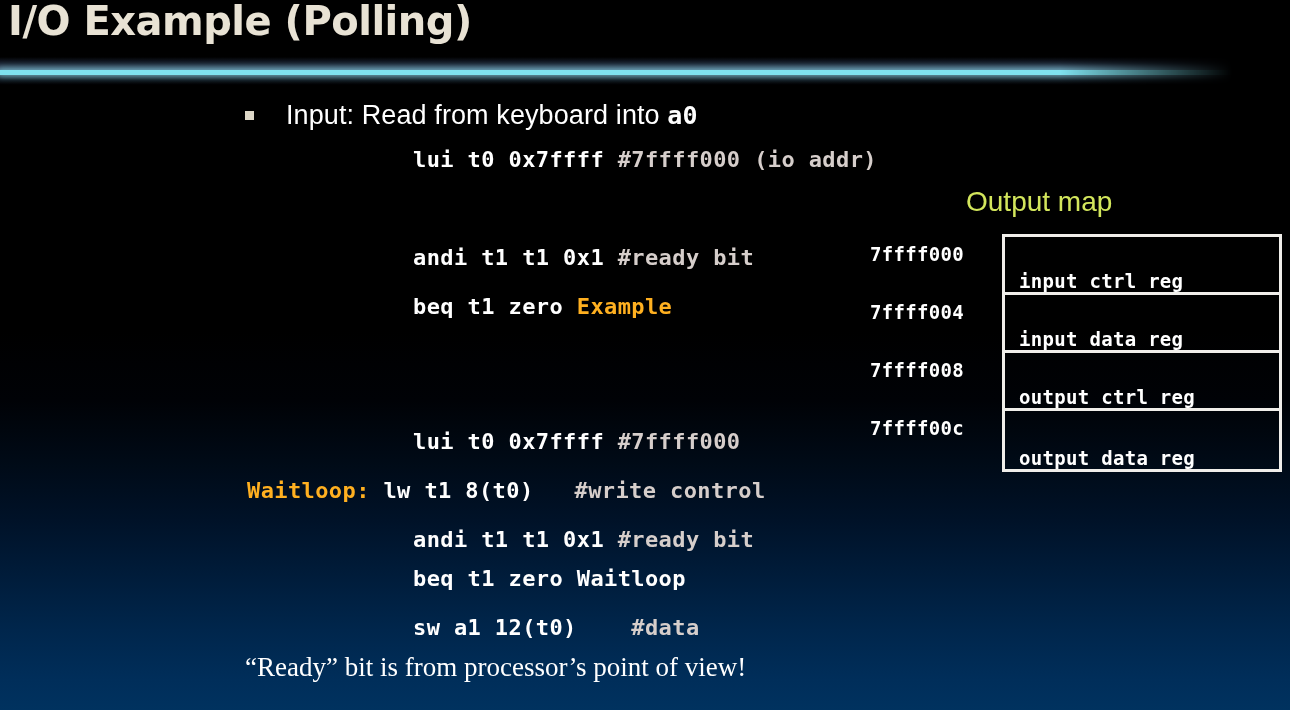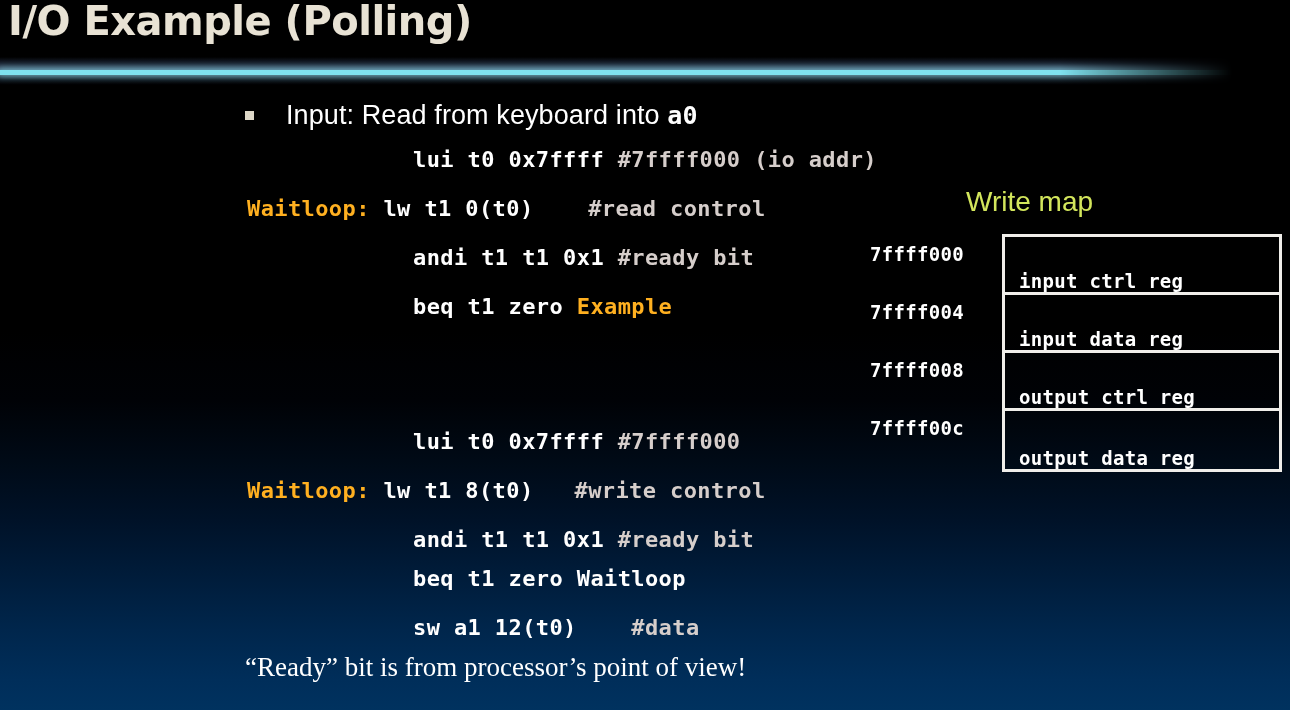--- a/index.html
+++ b/index.html
@@ -199,39 +199,38 @@
     <div id="divider-line"></div>
   </div>
 
   <div class="bullet-row" style="left:245px; top:100px;">
     <span class="bullet-mark"></span>
     <span class="bullet-text"><span>Input: Read from keyboard into </span><span class="mono">a0</span></span>
   </div>
 
   <div class="code-line" style="left:413px; top:147px;"><span>lui t0 0x7ffff </span><span class="cmt">#7ffff000 (io addr)</span></div>
 
-  <div class="code-line" style="left:247px; top:196px;"><span class="label">Waitloop:</span><span> lw t1 0(t0)    </span><span class="cmt">#read control</span></div>
 
   <div class="code-line" style="left:413px; top:245px;"><span>andi t1 t1 0x1 </span><span class="cmt">#ready bit</span></div>
 
   <div class="code-line" style="left:413px; top:294px;"><span>beq t1 zero </span><span class="tgt-hl">Example</span></div>
 
 
 
   <div class="code-line" style="left:413px; top:429px;"><span>lui t0 0x7ffff </span><span class="cmt">#7ffff000</span></div>
 
   <div class="code-line" style="left:247px; top:478px;"><span class="label">Waitloop:</span><span> lw t1 8(t0)   </span><span class="cmt">#write control</span></div>
 
   <div class="code-line" style="left:413px; top:527px;"><span>andi t1 t1 0x1 </span><span class="cmt">#ready bit</span></div>
 
   <div class="code-line" style="left:413px; top:566px;"><span>beq t1 zero Waitloop</span></div>
 
   <div class="code-line" style="left:413px; top:615px;"><span>sw a1 12(t0)    </span><span class="cmt">#data</span></div>
 
-  <div id="memmap-title">Write map</div>
+  <div id="memmap-title">Output map</div>
 
   <div class="mem-addr" style="top:243px;">7ffff000</div>
   <div class="mem-addr" style="top:301px;">7ffff004</div>
   <div class="mem-addr" style="top:359px;">7ffff008</div>
   <div class="mem-addr" style="top:417px;">7ffff00c</div>
 
   <div id="mem-table">
     <div class="mem-row">
       <span class="cell">input ctrl reg</span>
     </div>

